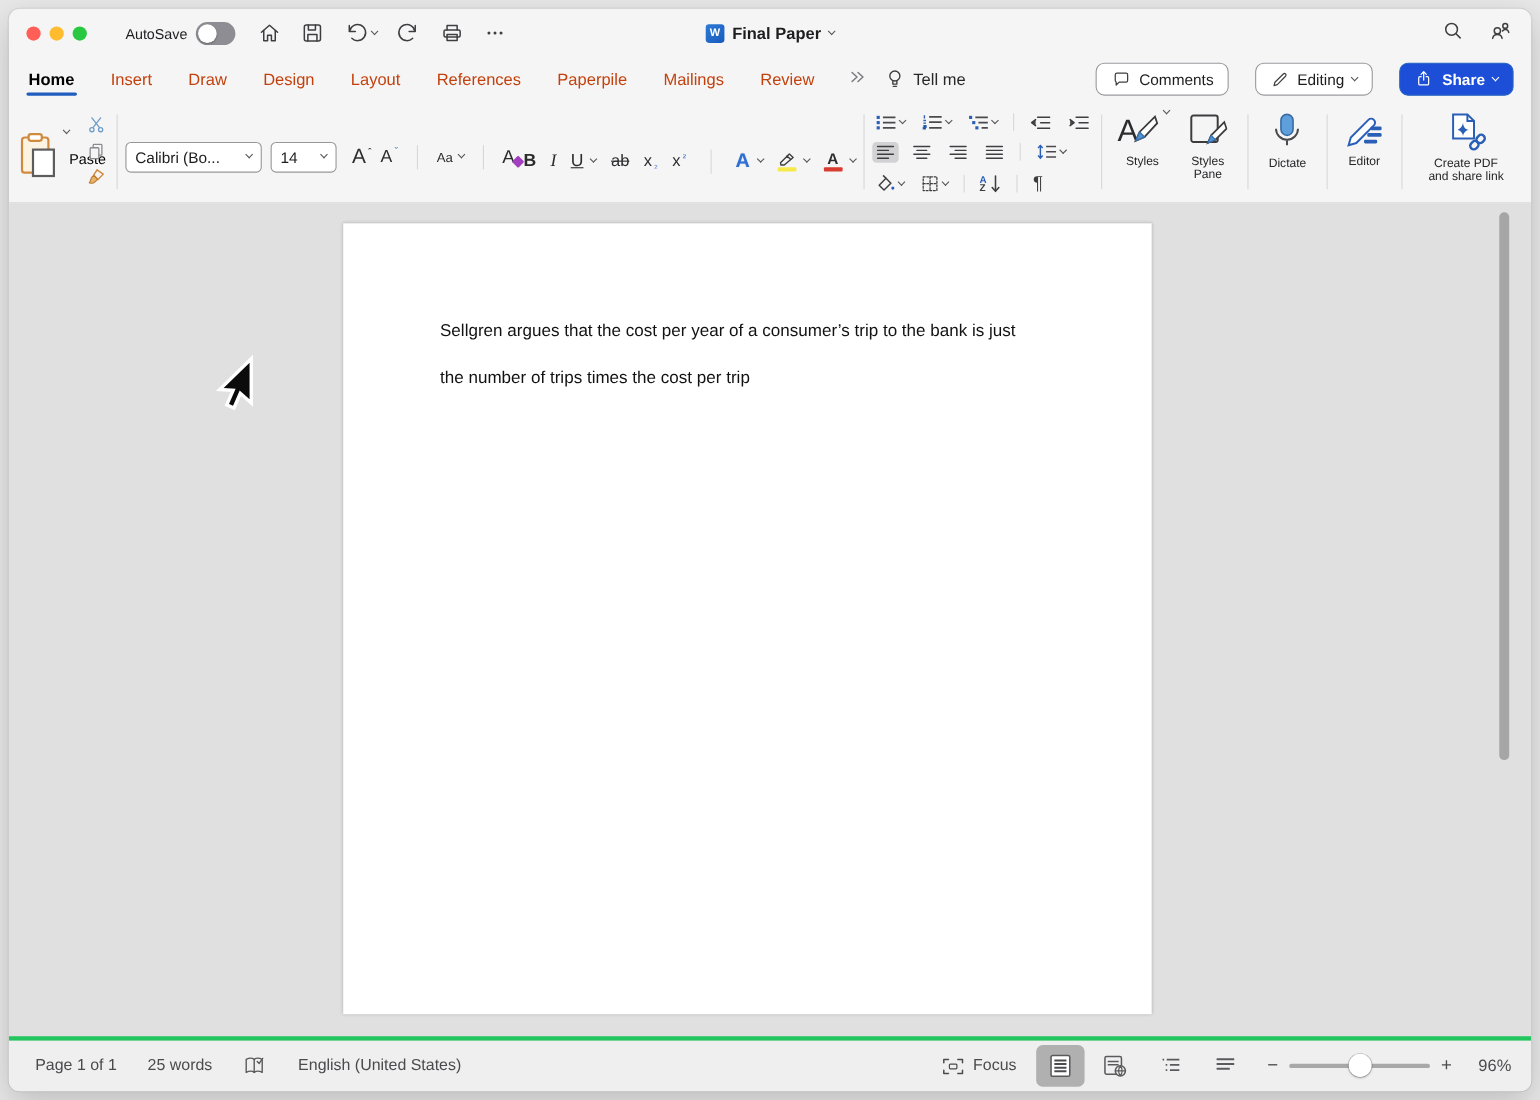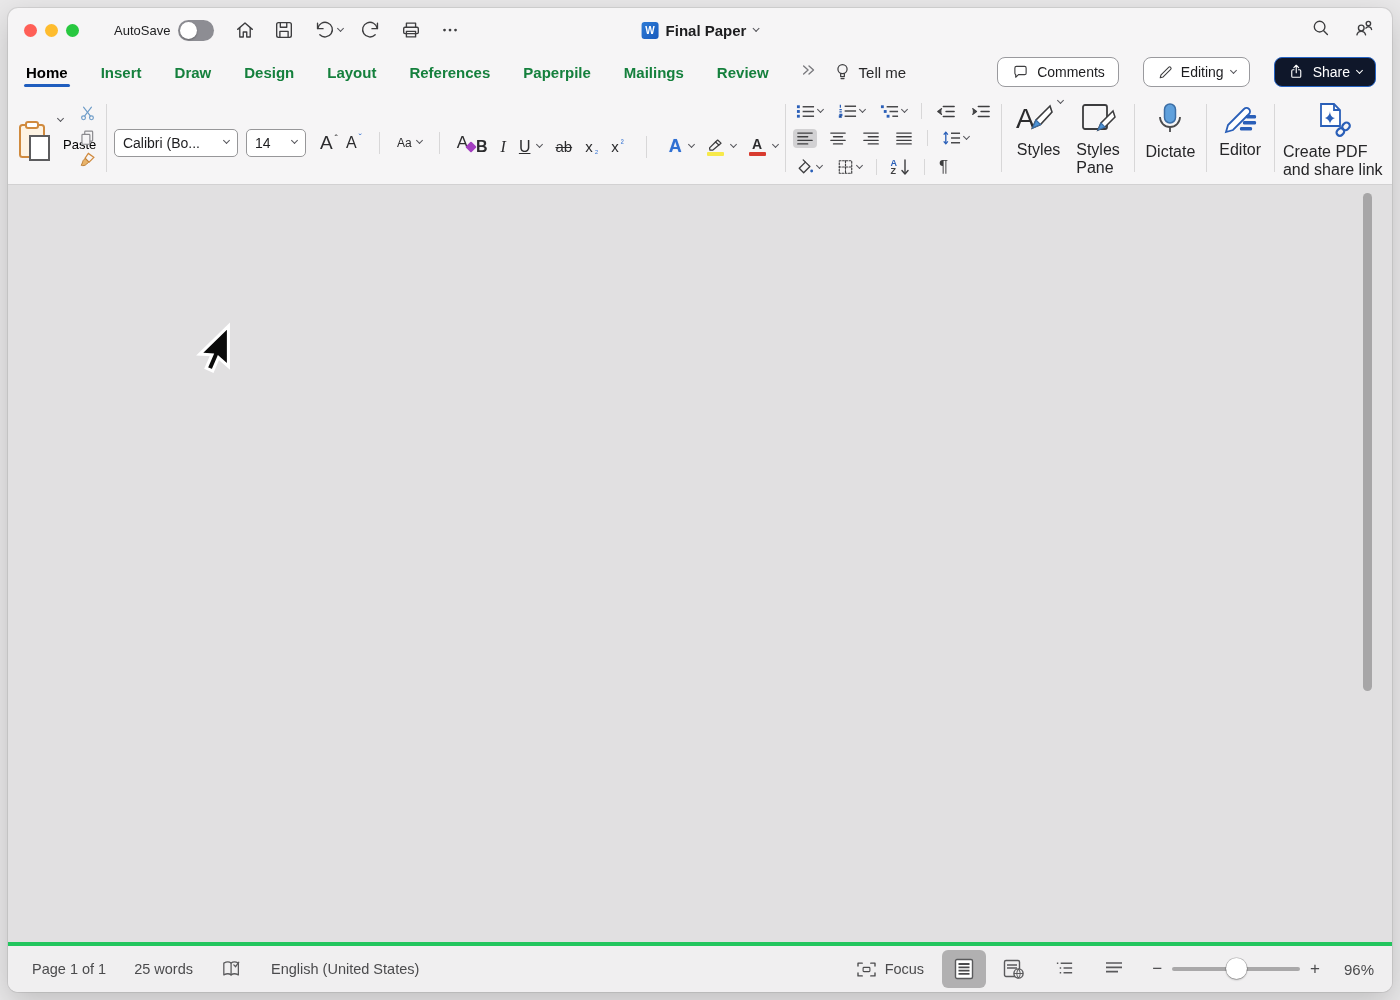--- a/index.html
+++ b/index.html
@@ -24,34 +24,34 @@
 
   .cv { width:7px; height:7px; border-right:1.6px solid #55555a; border-bottom:1.6px solid #55555a;
     transform:rotate(45deg); display:inline-block; margin-top:-4px; }
   .cv.sm { width:5px; height:5px; }
   .cv.white { border-color:#fff; }
 
   .ic { stroke:#3e3e40; fill:none; stroke-width:1.5; stroke-linecap:round; stroke-linejoin:round; }
 
   
   .tabsrow { height:40px; display:flex; align-items:center; padding:0 16px; }
-  .tab { font-size:15px; color:#15803d; font-weight:700; margin-right:29px; position:relative; padding:9px 2px; cursor:default; }
+  .tab { font-size:15px; color:#c2410c; font-weight:400; margin-right:29px; position:relative; padding:9px 2px; cursor:default; }
   .tab.active { font-weight:700; color:#000; }
   .tab.active::after { content:""; position:absolute; left:0; right:0; bottom:3px; height:3px; border-radius:2px; background:#1f5dbe; }
   .tellme { display:flex; align-items:center; gap:8px; font-size:15px; color:#28282a; margin-left:2px; }
   .tab-right { margin-left:auto; display:flex; align-items:center; gap:24px; }
   .pill { display:flex; align-items:center; gap:7px; height:30px; padding:0 13px; border-radius:8px;
     border:1px solid #9a9a9e; background:#fff; font-size:14px; color:#1d1d1f; cursor:default; }
-  .pill.share { background:#0f172a; border-color:#2563c4; color:#fff; font-weight:400; }
+  .pill.share { background:#1d4ed8; border-color:#2563c4; color:#fff; font-weight:700; }
 
   
   .ribbon { height:93px; display:flex; align-items:stretch; padding:0 8px; border-bottom:1px solid #d2d1d2; }
   .gdiv { width:1px; background:#d8d7d8; margin:12px 7px; }
   .bigbtn { display:flex; flex-direction:column; align-items:center; justify-content:flex-start; padding-top:10px; cursor:default; }
-  .bigbtn .lbl { font-size:16px; color:#262628; margin-top:5px; line-height:1.12; }
+  .bigbtn .lbl { font-size:11px; color:#262628; margin-top:5px; line-height:1.12; text-align:center; }
   .clip-group { display:flex; padding-top:8px; }
   .paste { width:60px; display:flex; flex-direction:row; align-items:center; }
   .paste-top { display:flex; align-items:flex-start; gap:4px; }
   .mini-col { display:flex; flex-direction:column; justify-content:space-between; padding:4px 2px 10px 2px; }
 
   .font-group { display:flex; flex-direction:row; padding-top:9px; }
   .fg-row { display:flex; align-items:center; }
   .selbox { height:28px; border:1px solid #979799; border-radius:5px; background:#fff; display:flex; align-items:center;
     padding:0 8px; font-size:14px; color:#1d1d1f; gap:6px; }
   .selbox .val { flex:1; }
@@ -522,20 +522,24 @@
             <rect x="30" y="24" width="8" height="6.5" rx="3.2"></rect>
         </g>
       </svg>
       <span class="lbl two-line">Create PDF
 and share link</span>
     </div>
 
   </div>
 
   <div class="docarea">
+    <div class="page">
+      <p class="l1">Sellgren argues that the cost per year of a consumer’s trip to the bank is just</p>
+      <p class="l2">the number of trips times the cost per trip</p>
+    </div>
     <div class="scrollbar"></div>
     <svg class="cursor" width="46" height="60" viewBox="0 0 24 30" style="transform:scaleX(-1)">
       <path d="M5 2 V23 L10.2 18.4 13.2 25.4 16.6 23.9 13.6 17 20 16.6 Z" fill="#0b0b0b" stroke="#fff" stroke-width="1.6"></path>
     </svg>
   </div>
 
   <div class="statusbar">
     <span class="sb-item">Page 1 of 1</span>
     <span class="sb-item">25 words</span>
     <span class="sb-item">

